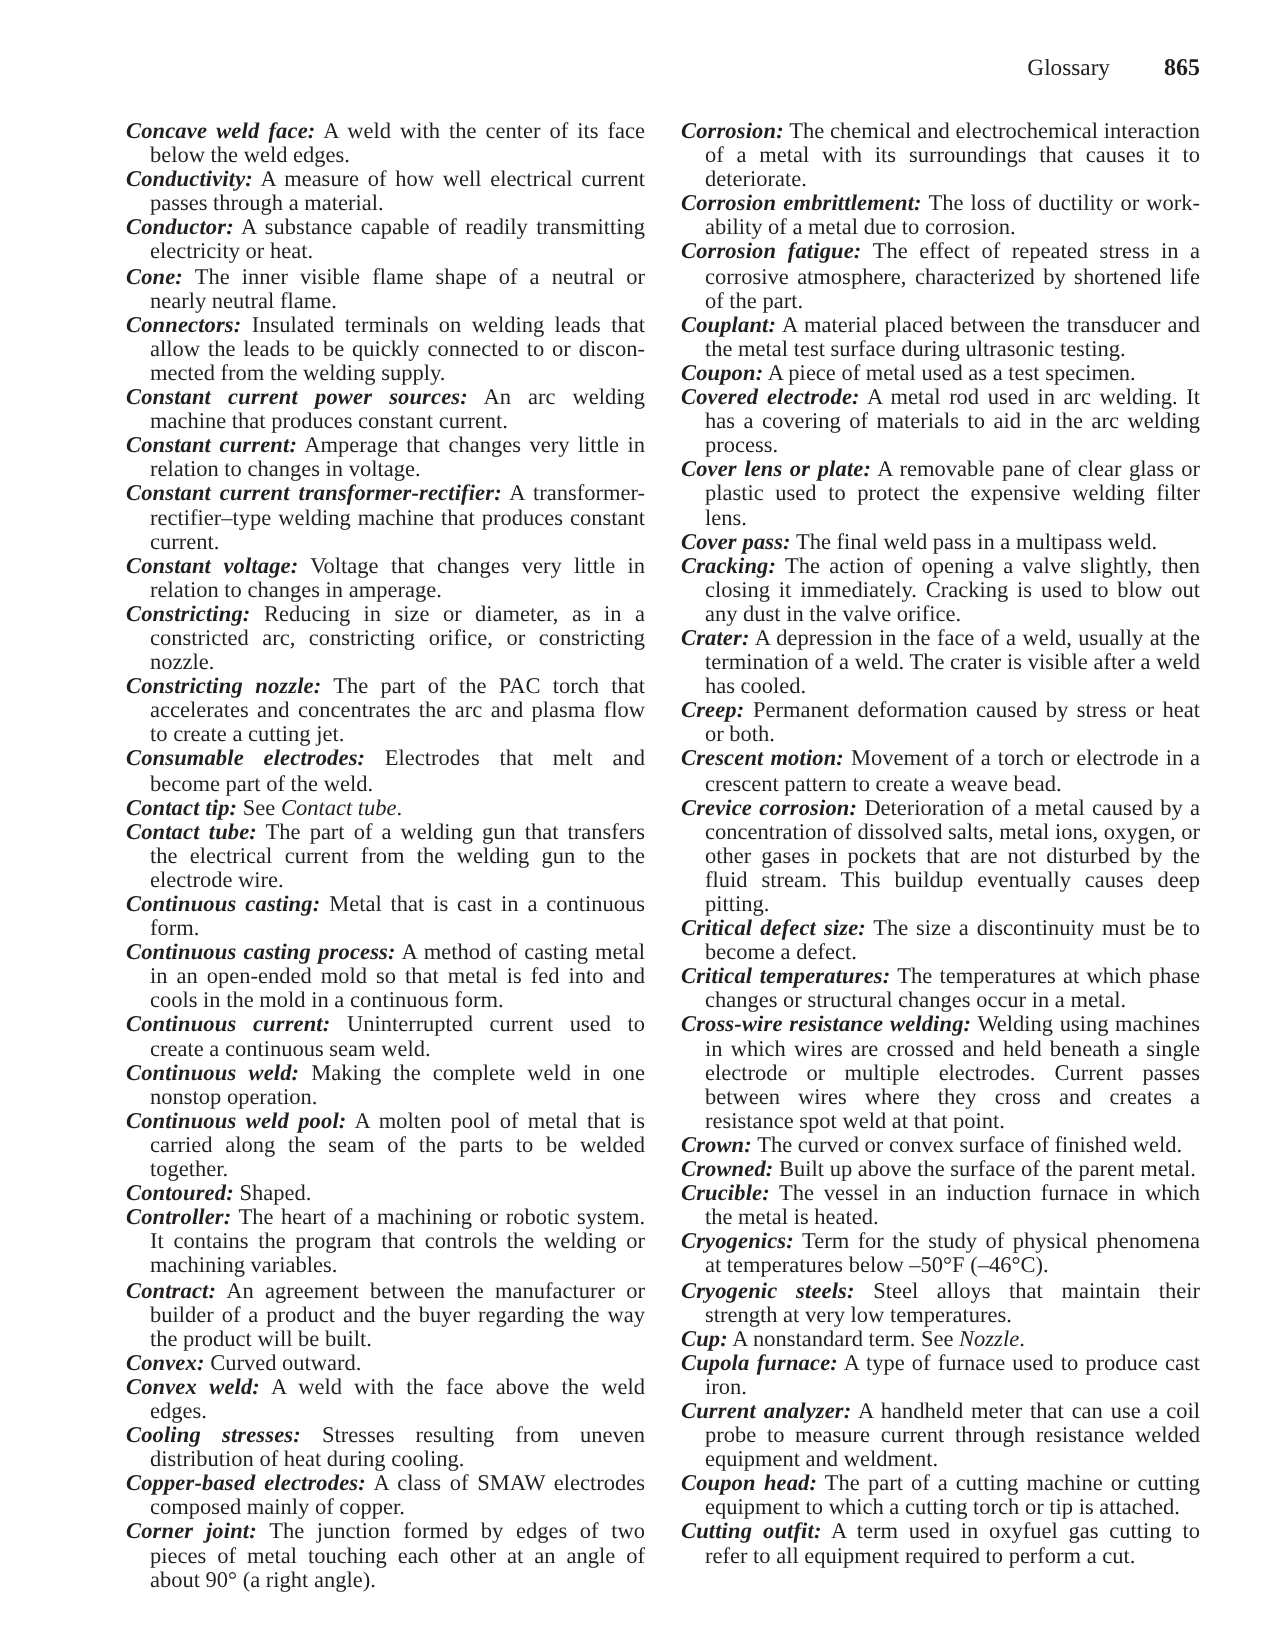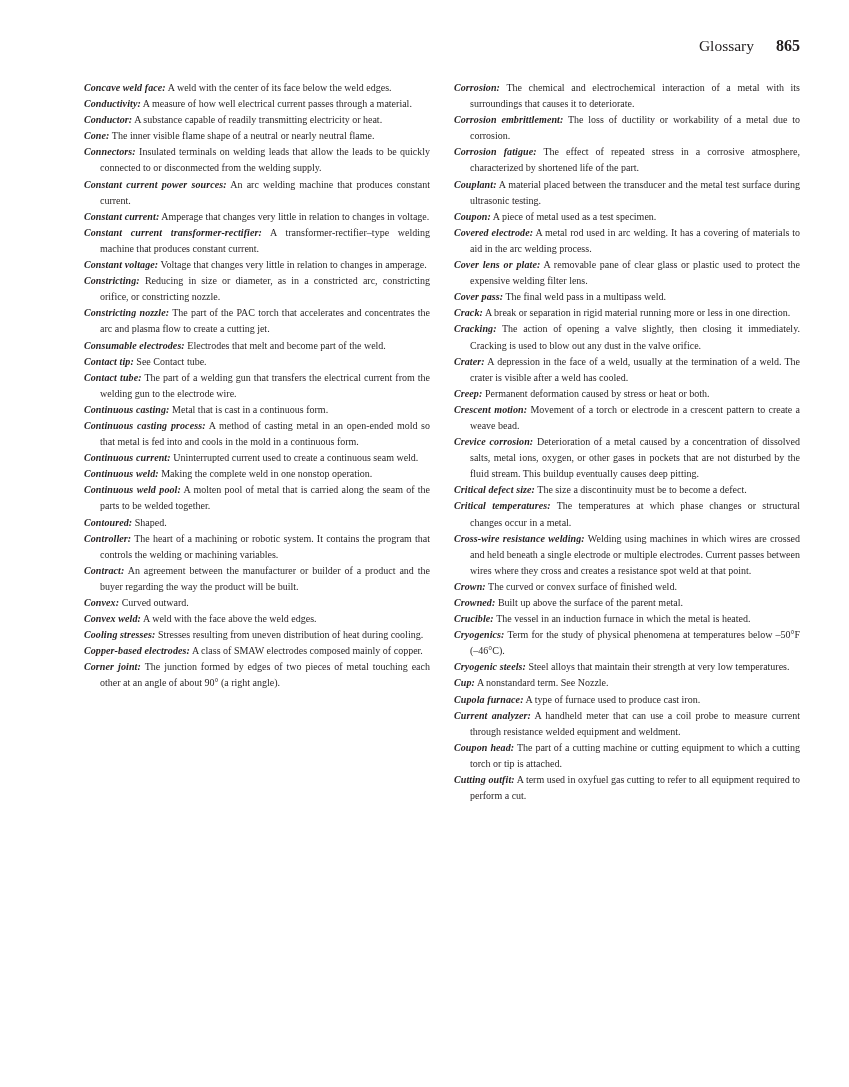--- a/index.html
+++ b/index.html
@@ -15,53 +15,53 @@
       color: #231f20;
       font-family: "Liberation Serif", "DejaVu Serif", serif;
     }
     .running-head {
       position: absolute;
       top: 37px;
       right: 49px;
       font-size: 15.5px;
       display: flex;
       align-items: baseline;
-      gap: 22px;
+      gap: 36px;
       text-align: right;
     }
     .running-head .section-name {
       font-weight: normal;
     }
     .running-head .page-number {
       font-weight: bold;
       font-size: 16px;
     }
     .column {
       position: absolute;
       top: 80px;
       width: 346px;
     }
     .col-left { left: 84px; }
     .col-right { left: 454px; }
     .entry {
-      font-size: 10px;
+      font-size: 15px;
       line-height: 16.1px;
       text-align: justify;
       padding-left: 16px;
       text-indent: -16px;
       margin: 0;
       hyphens: manual;
     }
     .term {
       font-style: italic;
       font-weight: bold;
       letter-spacing: 0.1px;
     }
     .def { font-style: normal; font-weight: normal; }
-    .xref { }
+    .xref { font-style: italic; }
   </style>
 </head>
 <body>
 
 <div class="running-head">
   <span class="section-name">Glossary</span>
   <span class="page-number">865</span>
 </div>
 
 <div class="column col-left">
@@ -95,21 +95,20 @@
   </div>
 <div class="column col-right">
     <p class="entry"><span class="term">Corrosion:</span> <span class="def">The chemical and electrochemical interaction of a metal with its surroundings that causes it to deteriorate.</span></p>
     <p class="entry"><span class="term">Corrosion embrittlement:</span> <span class="def">The loss of ductility or work­ability of a metal due to corrosion.</span></p>
     <p class="entry"><span class="term">Corrosion fatigue:</span> <span class="def">The effect of repeated stress in a corro­sive atmosphere, characterized by shortened life of the part.</span></p>
     <p class="entry"><span class="term">Couplant:</span> <span class="def">A material placed between the transducer and the metal test surface during ultrasonic testing.</span></p>
     <p class="entry"><span class="term">Coupon:</span> <span class="def">A piece of metal used as a test specimen.</span></p>
     <p class="entry"><span class="term">Covered electrode:</span> <span class="def">A metal rod used in arc welding. It has a covering of materials to aid in the arc welding process.</span></p>
     <p class="entry"><span class="term">Cover lens or plate:</span> <span class="def">A removable pane of clear glass or plastic used to protect the expensive welding filter lens.</span></p>
     <p class="entry"><span class="term">Cover pass:</span> <span class="def">The final weld pass in a multipass weld.</span></p>
-    <p class="entry"><span class="term">Crack:</span> <span class="def">A break or separation in rigid material running more or less in one direction.</span></p>
     <p class="entry"><span class="term">Cracking:</span> <span class="def">The action of opening a valve slightly, then closing it immediately. Cracking is used to blow out any dust in the valve orifice.</span></p>
     <p class="entry"><span class="term">Crater:</span> <span class="def">A depression in the face of a weld, usually at the termination of a weld. The crater is visible after a weld has cooled.</span></p>
     <p class="entry"><span class="term">Creep:</span> <span class="def">Permanent deformation caused by stress or heat or both.</span></p>
     <p class="entry"><span class="term">Crescent motion:</span> <span class="def">Movement of a torch or electrode in a crescent pattern to create a weave bead.</span></p>
     <p class="entry"><span class="term">Crevice corrosion:</span> <span class="def">Deterioration of a metal caused by a concentration of dissolved salts, metal ions, oxygen, or other gases in pockets that are not disturbed by the fluid stream. This buildup eventually causes deep pitting.</span></p>
     <p class="entry"><span class="term">Critical defect size:</span> <span class="def">The size a discontinuity must be to become a defect.</span></p>
     <p class="entry"><span class="term">Critical temperatures:</span> <span class="def">The temperatures at which phase changes or structural changes occur in a metal.</span></p>
     <p class="entry"><span class="term">Cross-wire resistance welding:</span> <span class="def">Welding using machines in which wires are crossed and held beneath a single electrode or multiple electrodes. Current passes between wires where they cross and creates a resistance spot weld at that point.</span></p>
     <p class="entry"><span class="term">Crown:</span> <span class="def">The curved or convex surface of finished weld.</span></p>
     <p class="entry"><span class="term">Crowned:</span> <span class="def">Built up above the surface of the parent metal.</span></p>

